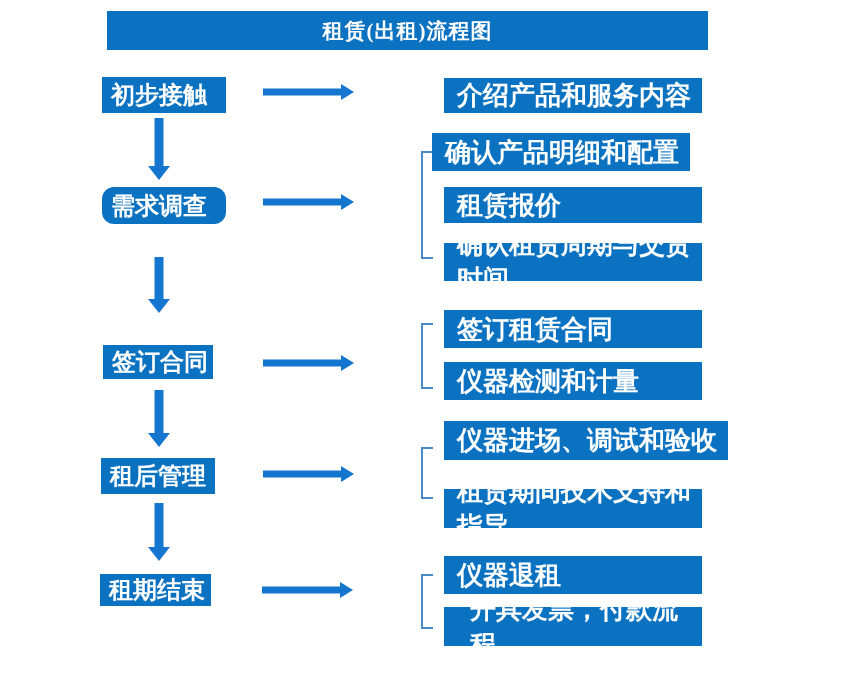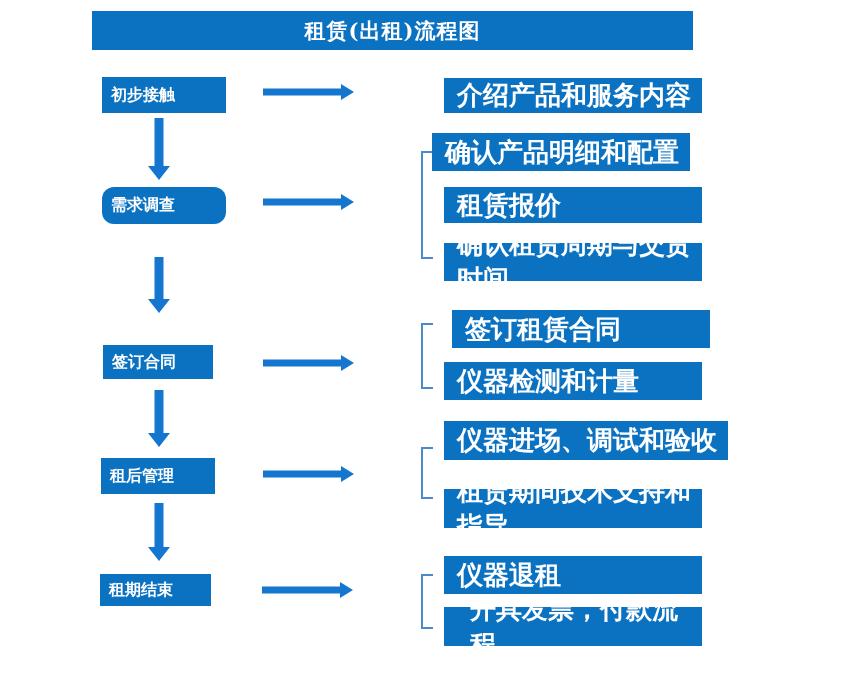--- a/index.html
+++ b/index.html
@@ -12,41 +12,41 @@
   html,body{margin:0;padding:0;background:var(--background);}
   .stage{
     position:relative;width:844px;height:688px;background:var(--background);
     font-family:"DejaVu Serif","Liberation Serif",serif;overflow:hidden;
   }
   .bluebox{
     position:absolute;background:var(--box-fill);color:var(--text);
     display:flex;align-items:center;font-weight:bold;
   }
   .title-bar{justify-content:center;font-size:21px;letter-spacing:1px;}
-  .step-box{font-size:16px;padding-left:9px;box-sizing:border-box;}
+  .step-box{font-size:24px;padding-left:9px;box-sizing:border-box;}
   .output-box{font-size:26px;padding-left:13px;box-sizing:border-box;}
   
   .h-arrow{position:absolute;height:16px;}
   .h-shaft{position:absolute;left:0;right:12px;top:50%;transform:translateY(-50%);height:7px;background:var(--arrow);}
   .h-head{position:absolute;right:0;top:50%;transform:translateY(-50%);width:0;height:0;
           border-top:8px solid transparent;border-bottom:8px solid transparent;border-left:13px solid var(--arrow);}
   
   .v-arrow{position:absolute;width:22px;}
   .v-shaft{position:absolute;top:0;bottom:13px;left:50%;transform:translateX(-50%);width:9px;background:var(--arrow);}
   .v-head{position:absolute;bottom:0;left:50%;transform:translateX(-50%);width:0;height:0;
           border-left:11px solid transparent;border-right:11px solid transparent;border-top:14px solid var(--arrow);}
   
   .bracket{position:absolute;width:12px;border:2px solid var(--bracket);border-right:none;background:transparent;box-sizing:border-box;}
 </style>
 </head>
 <body>
 
 <div class="stage">
 
-  <div class="bluebox title-bar" style="left:92px;top:11px;width:601px;height:39px;">租赁(出租)流程图</div>
+  <div class="bluebox title-bar" style="left:107px;top:11px;width:601px;height:39px;font-family:Liberation Serif, serif;">租赁(出租)流程图</div>
 
   <div class="bluebox step-box" style="left:102px;top:77px;width:124px;height:36px;">初步接触</div>
   <div class="bluebox step-box" style="left:102px;top:187px;width:124px;height:37px;border-radius:12px;">需求调查</div>
   <div class="bluebox step-box" style="left:103px;top:345px;width:110px;height:34px;">签订合同</div>
   <div class="bluebox step-box" style="left:101px;top:458px;width:114px;height:36px;">租后管理</div>
   <div class="bluebox step-box" style="left:100px;top:574px;width:111px;height:32px;">租期结束</div>
 
   <div class="v-arrow" style="left:148px;top:118px;height:62px;">
     <div class="v-shaft"></div>
     <div class="v-head"></div>
@@ -89,21 +89,21 @@
   <div class="bracket" style="left:421px;top:323px;height:66px;"></div>
   <div class="bracket" style="left:421px;top:447px;height:52px;"></div>
   <div class="bracket" style="left:421px;top:574px;height:55px;"></div>
 
   <div class="bluebox output-box" style="left:444px;top:78px;width:258px;height:35px;">介绍产品和服务内容</div>
 
   <div class="bluebox output-box" style="left:432px;top:133px;width:258px;height:38px;">确认产品明细和配置</div>
   <div class="bluebox output-box" style="left:444px;top:187px;width:258px;height:36px;">租赁报价</div>
   <div class="bluebox output-box" style="left:444px;top:243px;width:258px;height:38px;">确认租赁周期与交货时间</div>
 
-  <div class="bluebox output-box" style="left:444px;top:310px;width:258px;height:38px;margin-left:8px;">签订租赁合同</div>
+  <div class="bluebox output-box" style="left:444px;top:310px;width:258px;height:38px;">签订租赁合同</div>
   <div class="bluebox output-box" style="left:444px;top:362px;width:258px;height:38px;">仪器检测和计量</div>
 
   <div class="bluebox output-box" style="left:444px;top:421px;width:284px;height:39px;">仪器进场、调试和验收</div>
   <div class="bluebox output-box" style="left:444px;top:489px;width:258px;height:39px;">租赁期间技术支持和指导</div>
 
   <div class="bluebox output-box" style="left:444px;top:556px;width:258px;height:38px;">仪器退租</div>
   <div class="bluebox output-box" style="left:444px;top:607px;width:258px;height:39px;padding-left:26px;">开具发票，付款流程</div>
 
 </div>
 

